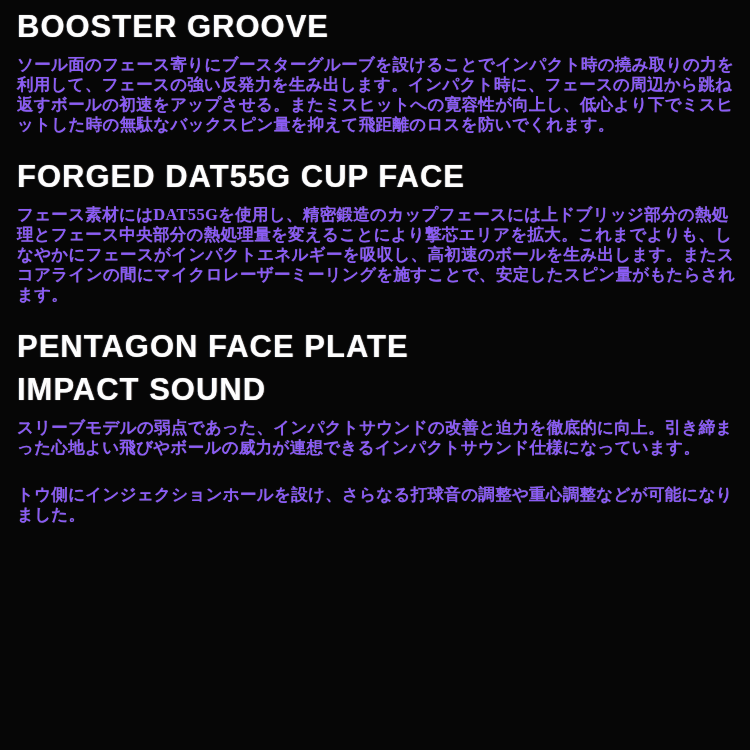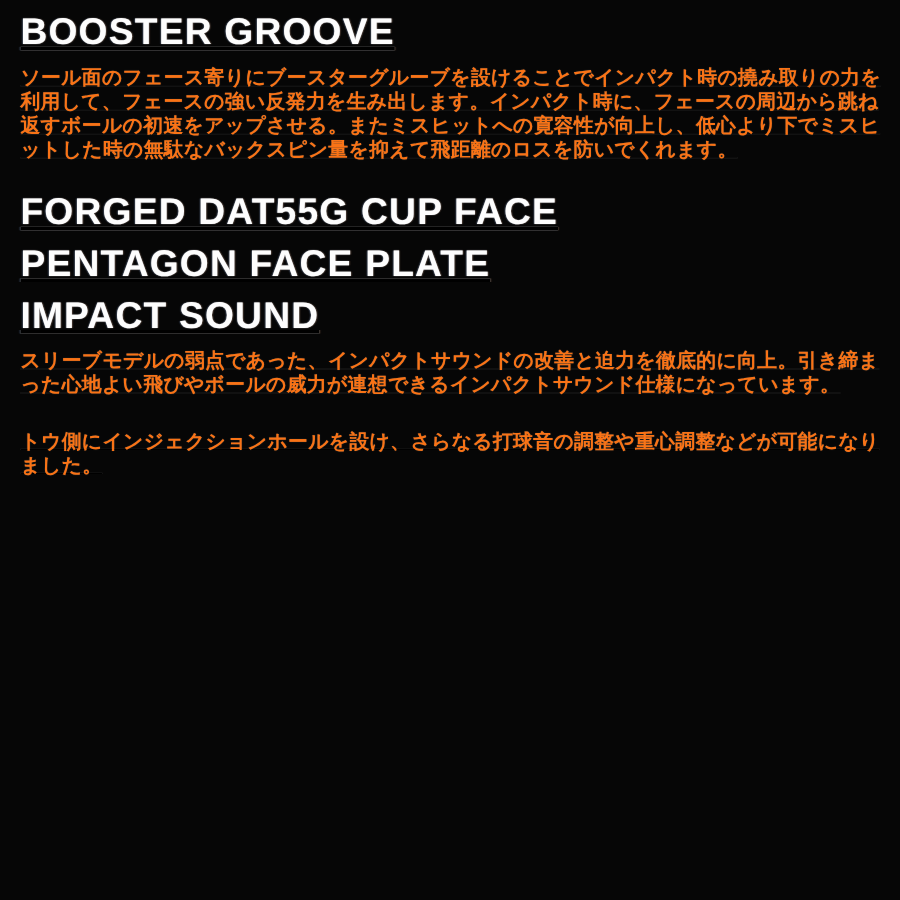--- a/index.html
+++ b/index.html
@@ -11,61 +11,61 @@
     height: 750px;
     background: #060606;
     overflow: hidden;
   }
   .page {
     box-sizing: border-box;
     width: 750px;
     height: 750px;
     padding: 12px 14px 0 17px;
     background: #060606;
-    text-decoration: underline;
   }
   .section h2 {
     margin: 0 0 13px 0;
     font-family: "Liberation Sans", "DejaVu Sans", sans-serif;
     font-weight: 700;
     font-stretch: condensed;
     font-size: 31px;
     line-height: 30px;
     letter-spacing: 1px;
     color: #fdfdfd;
     text-shadow: 0 0 1px rgba(255,255,255,0.55), 1px 0 1px rgba(255,190,150,0.18), -1px 0 1px rgba(150,190,255,0.18);
     white-space: nowrap;
   }
   .section p {
     margin: 0 0 27px 0;
     font-family: "Liberation Serif", "DejaVu Serif", serif;
     font-weight: 700;
     font-size: 16.5px;
     line-height: 20px;
     letter-spacing: 0.3px;
-    color: #f97316;
+    color: #8b5cf6;
     text-shadow: 0 0 1px rgba(255,255,255,0.25);
   }
   .section:last-child p {
     margin-bottom: 0;
   }
 </style>
 </head>
 <body>
 
 <div class="page">
 
   <div class="section">
     <h2>BOOSTER GROOVE</h2>
     <p>ソール面のフェース寄りにブースターグルーブを設けることでインパクト時の撓み取りの力を利用して、フェースの強い反発力を生み出します。インパクト時に、フェースの周辺から跳ね返すボールの初速をアップさせる。またミスヒットへの寛容性が向上し、低心より下でミスヒットした時の無駄なバックスピン量を抑えて飛距離のロスを防いでくれます。</p>
   </div>
 
 
   <div class="section">
     <h2>FORGED DAT55G CUP FACE</h2>
+    <p>フェース素材にはDAT55Gを使用し、精密鍛造のカップフェースには上ドブリッジ部分の熱処理とフェース中央部分の熱処理量を変えることにより撃芯エリアを拡大。これまでよりも、しなやかにフェースがインパクトエネルギーを吸収し、高初速のボールを生み出します。またスコアラインの間にマイクロレーザーミーリングを施すことで、安定したスピン量がもたらされます。</p>
   </div>
 
   <div class="section">
     <h2>PENTAGON FACE PLATE</h2>
   </div>
 
   <div class="section">
     <h2>IMPACT SOUND</h2>
     <p>スリーブモデルの弱点であった、インパクトサウンドの改善と迫力を徹底的に向上。引き締まった心地よい飛びやボールの威力が連想できるインパクトサウンド仕様になっています。</p>
   </div>

